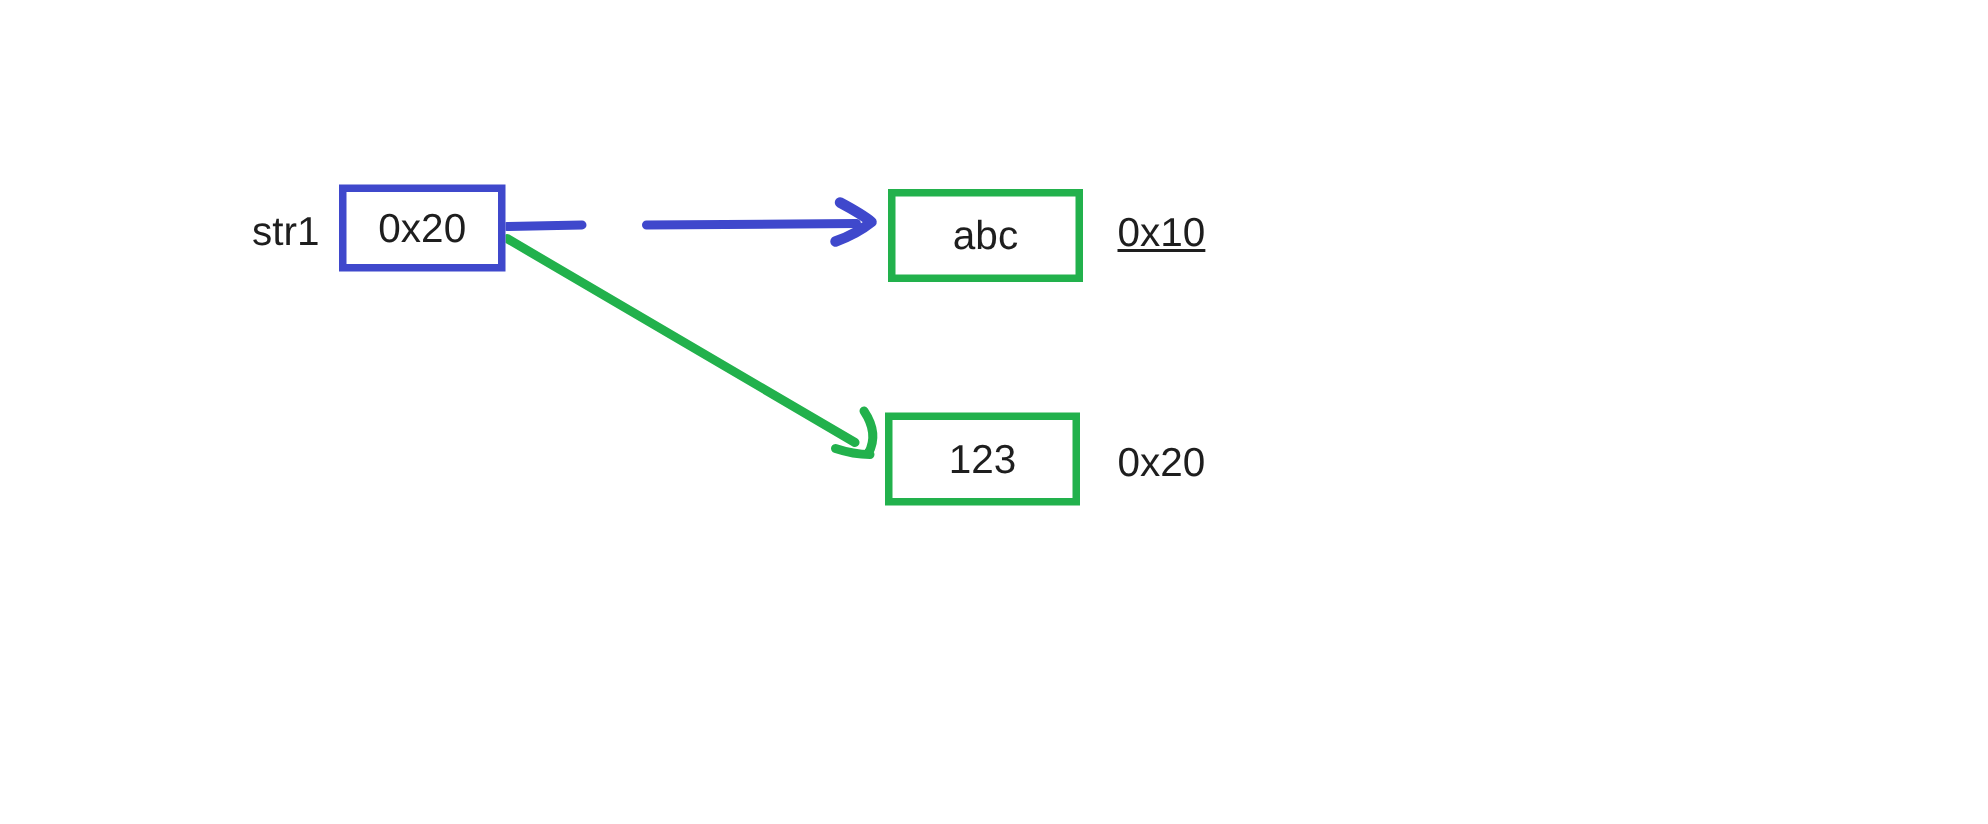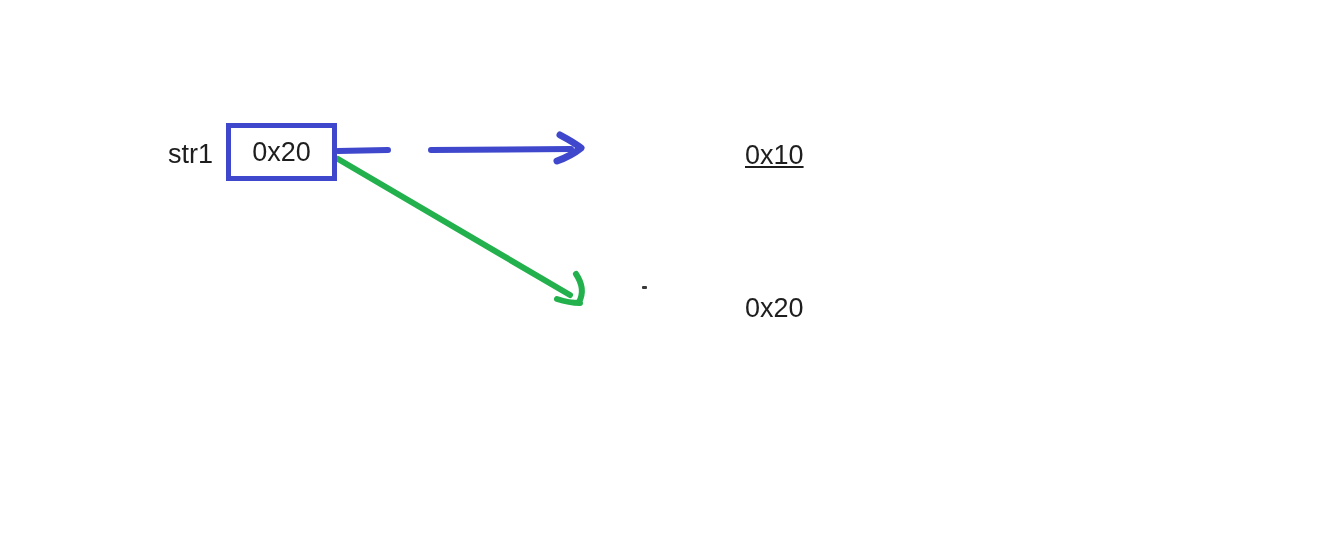--- a/index.html
+++ b/index.html
@@ -79,19 +79,25 @@
 
     <rect x="642" y="286" width="5" height="3" rx="1" fill="#3a3a3a"></rect>
   </svg>
 
   <div class="abs label var-label">str1</div>
 
   <div class="abs node-box pointer-box">
     <span class="value">0x20</span>
   </div>
 
+  <div class="abs node-box target-box-1">
+    <span class="value">abc</span>
+  </div>
 
   <div class="abs label addr-1">0x10</div>
 
+  <div class="abs node-box target-box-2">
+    <span class="value">123</span>
+  </div>
 
   <div class="abs label addr-2">0x20</div>
 
 </div>
 
 </body></html>

